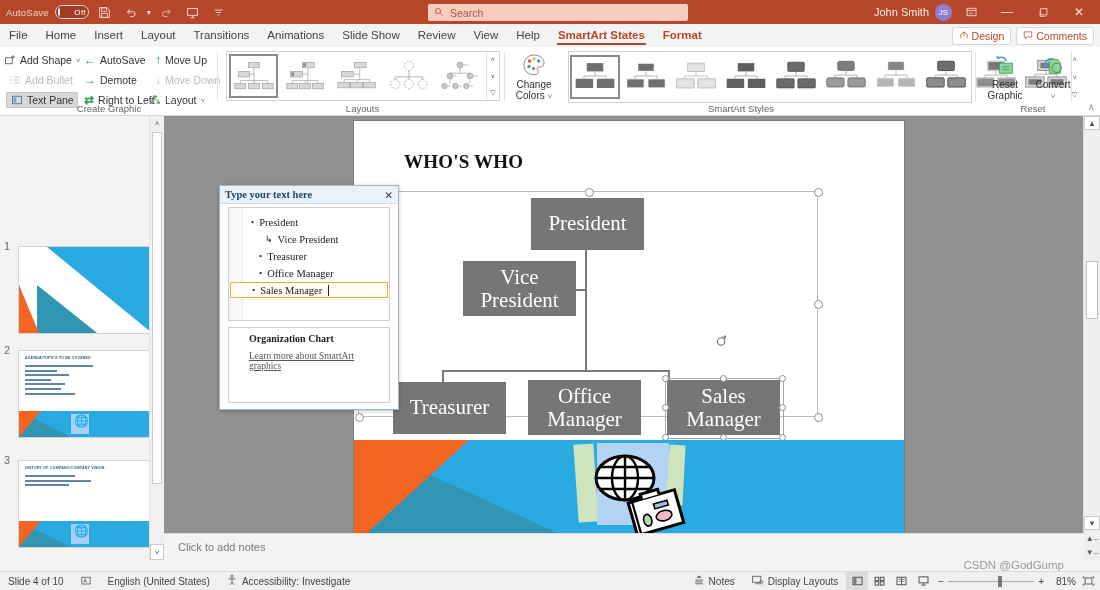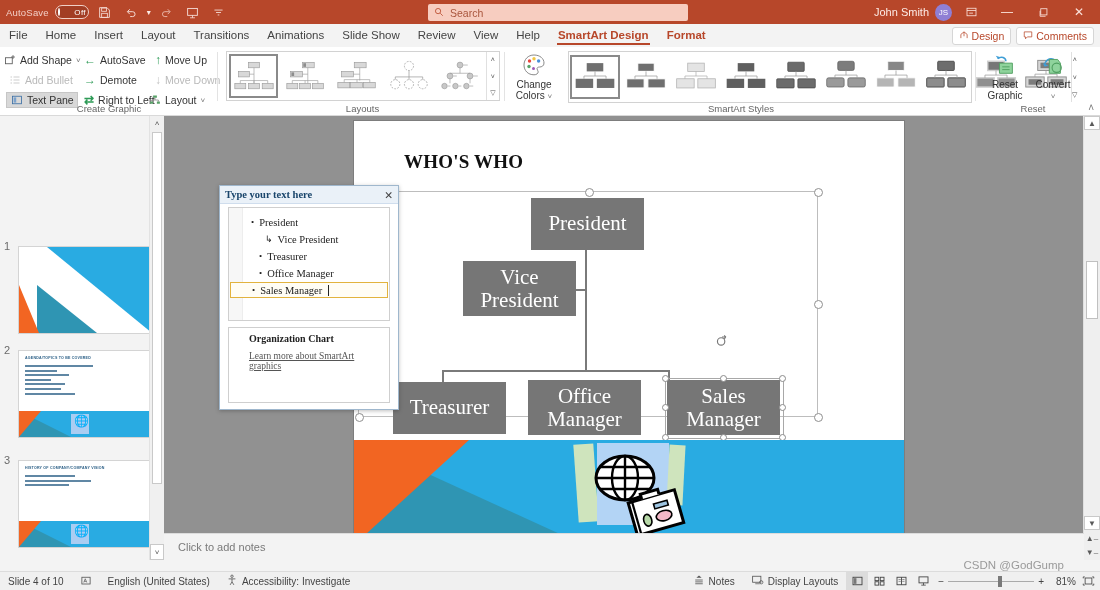--- a/index.html
+++ b/index.html
@@ -255,21 +255,21 @@
     <span class="tab">File</span>
     <span class="tab">Home</span>
     <span class="tab">Insert</span>
     <span class="tab">Layout</span>
     <span class="tab">Transitions</span>
     <span class="tab">Animations</span>
     <span class="tab">Slide Show</span>
     <span class="tab">Review</span>
     <span class="tab">View</span>
     <span class="tab">Help</span>
-    <span class="tab ctx active">SmartArt Design</span>
+    <span class="tab ctx active">SmartArt States</span>
     <span class="tab ctx">Format</span>
     <span class="tabs-right">
       <span class="pillbtn">
         <span>
           <svg width="10" height="10" viewBox="0 0 16 16">
               <path d="M3 13V7l5-4 5 4v6" fill="none" stroke="#b7472a" stroke-width="1.2"></path>
               <path d="M8 3v7" stroke="#b7472a" stroke-width="1.2"></path>
             </svg>
         </span>
         <span>Design</span>

